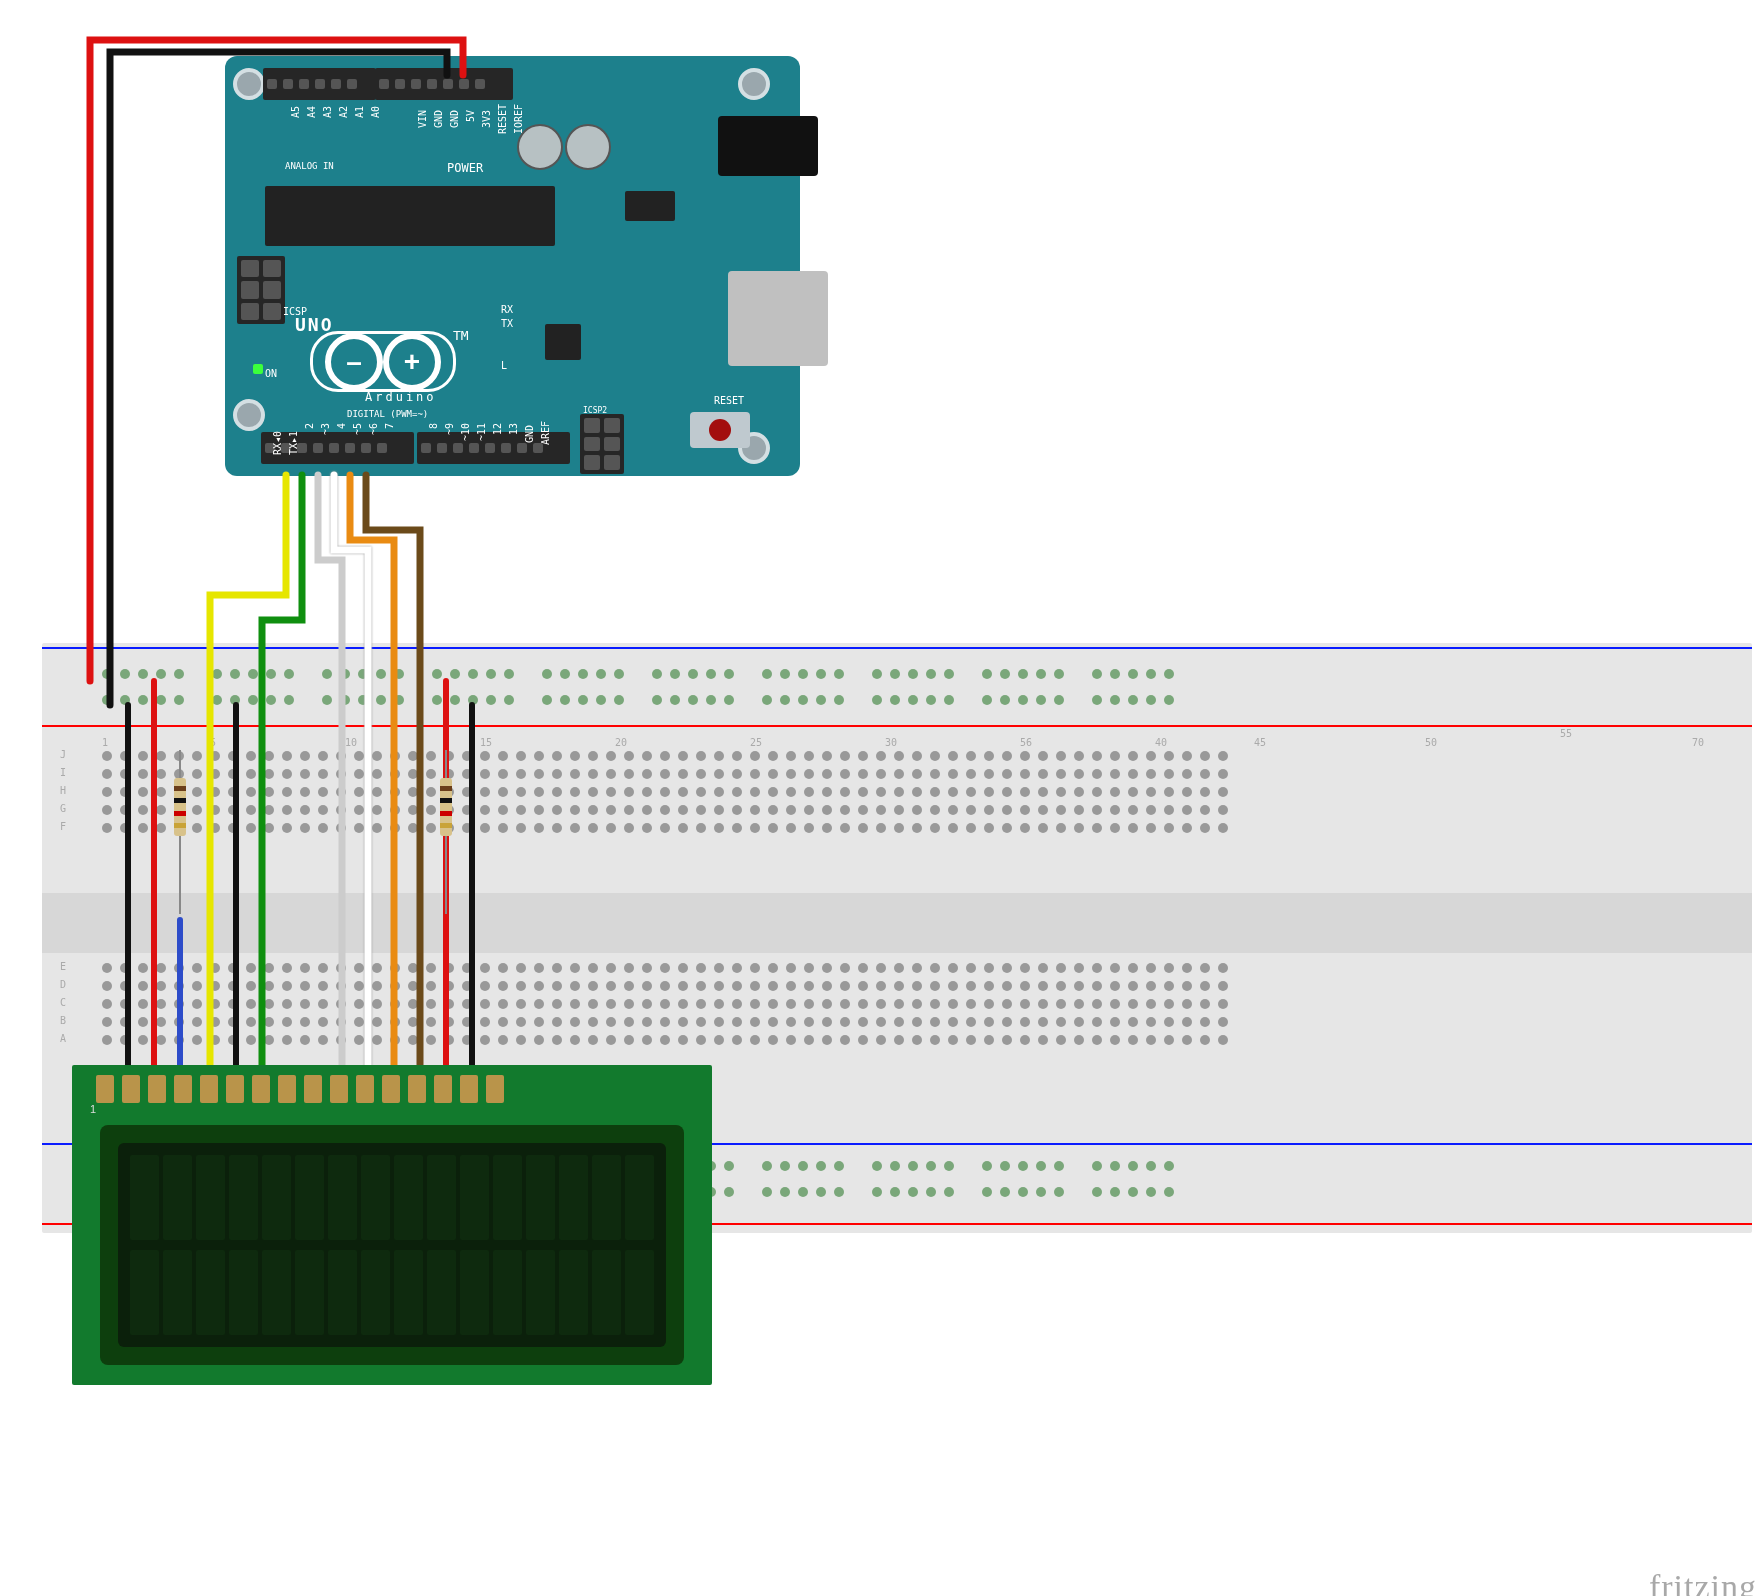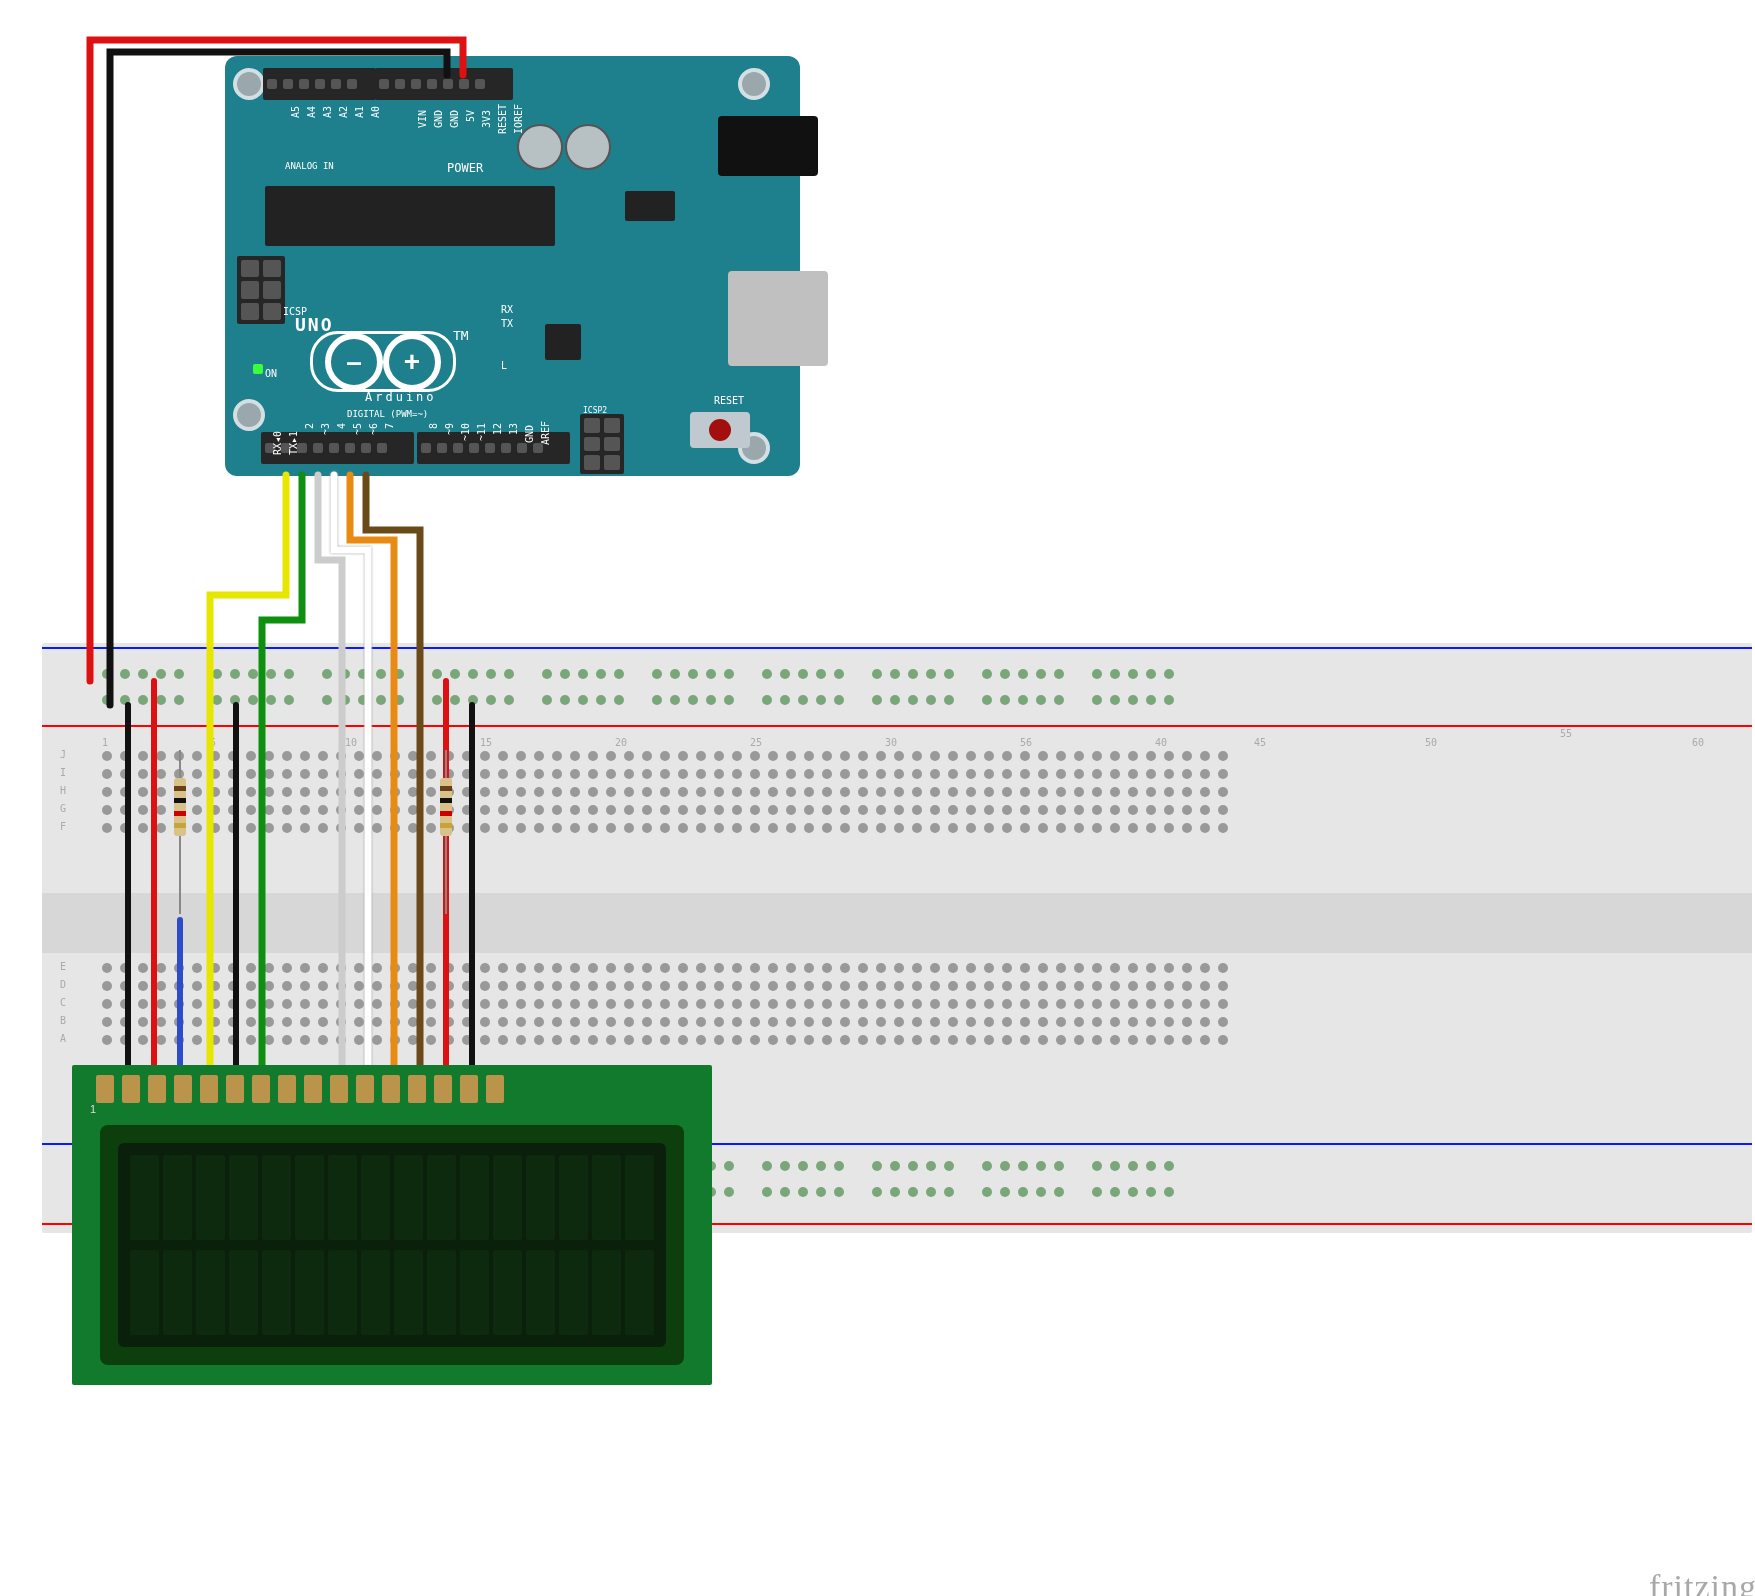--- a/index.html
+++ b/index.html
@@ -1452,21 +1452,21 @@
     <span class="bb-num" style="left:303px; top:94px">10</span>
     <span class="bb-num" style="left:438px; top:94px">15</span>
     <span class="bb-num" style="left:573px; top:94px">20</span>
     <span class="bb-num" style="left:708px; top:94px">25</span>
     <span class="bb-num" style="left:843px; top:94px">30</span>
     <span class="bb-num" style="left:978px; top:94px">56</span>
     <span class="bb-num" style="left:1113px; top:94px">40</span>
     <span class="bb-num" style="left:1212px; top:94px">45</span>
     <span class="bb-num" style="left:1383px; top:94px">50</span>
     <span class="bb-num" style="left:1518px; top:85px">55</span>
-    <span class="bb-num" style="left:1650px; top:94px">60</span>
+    <span class="bb-num" style="left:1650px; top:94px">70</span>
   </div>
 
   <div class="resistor" style="left:154px; top:730px; z-index:4">
     <div class="lead" style="height:28px"></div>
     <div class="body">
       <div class="band" style="background:#6b3e1a"></div>
       <div class="band" style="background:#111"></div>
       <div class="band" style="background:#cc0000"></div>
       <div class="band" style="background:#c9a338"></div>
     </div>

